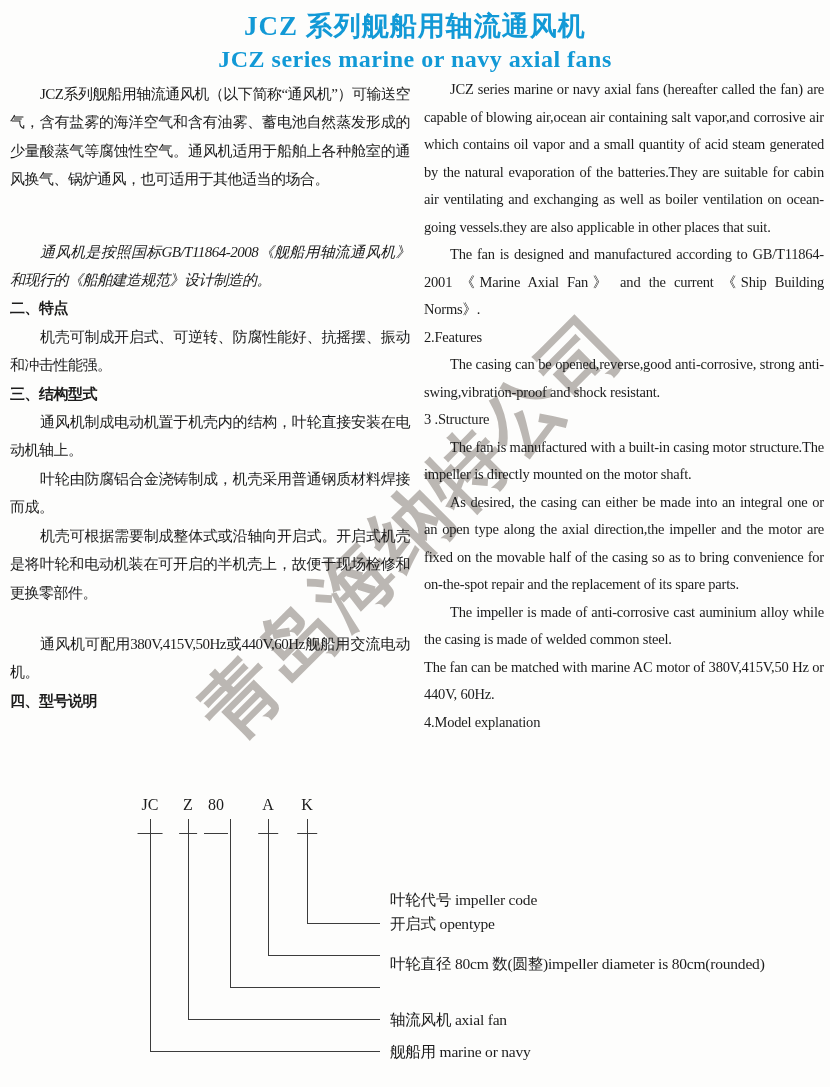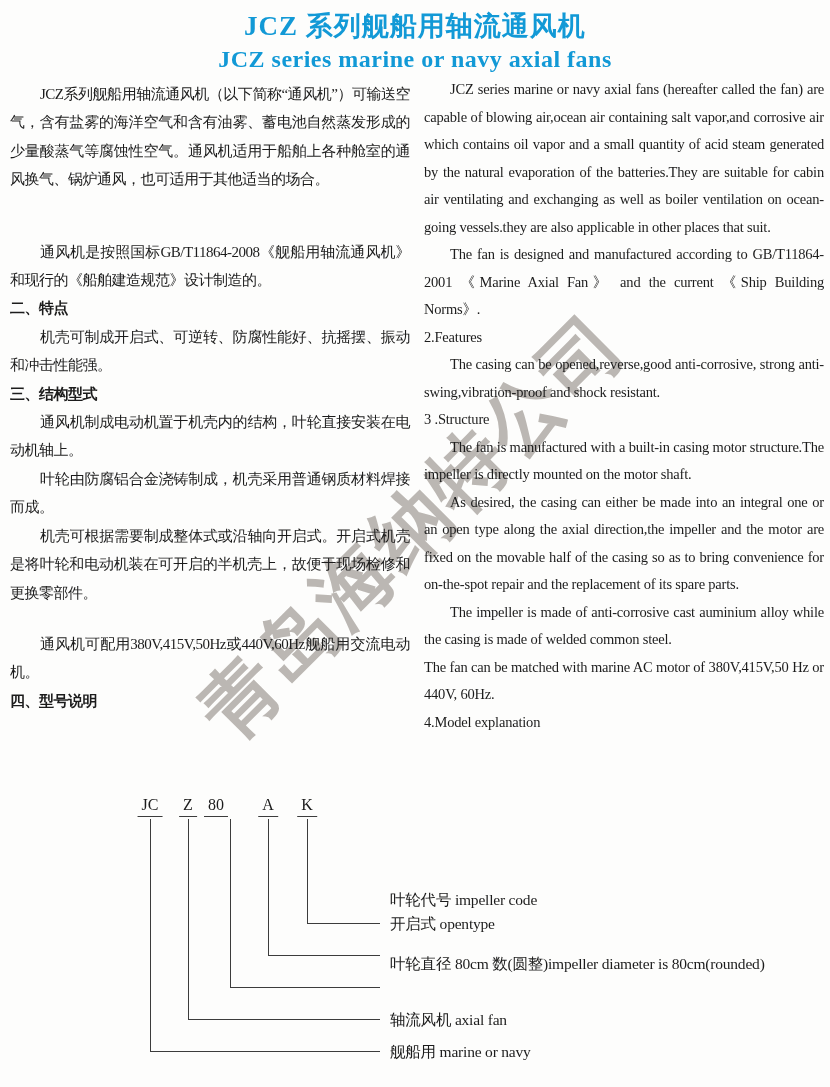--- a/index.html
+++ b/index.html
@@ -22,27 +22,27 @@
   .hdr .t2 { margin:2px 0 0 0; font-size:24px; font-weight:bold; letter-spacing:0.5px; color:var(--accent,#1299d6); }
   
   .col { position:absolute; z-index:2; text-align:justify; }
   .col p { margin:0; }
   .col-left  { left:10px;  top:80px; width:400px; font-size:15px;  line-height:28.4px; letter-spacing:-0.5px; }
   .col-right { left:424px; top:76px; width:400px; font-size:14.5px; line-height:27.5px; letter-spacing:-0.2px; }
   .col-left .h { font-weight:bold; }
   .col-left .para { text-indent:30px; }
   .col-right .para { text-indent:26px; }
   .col-right .noindent { text-indent:0; }
-  .gap-lg { margin-top:44px !important; }
+  .gap-lg { margin-top:44px !important;font-style:italic; }
   .gap-sm { margin-top:23px !important; }
   
   .diagram { position:absolute; left:0; top:0; width:830px; height:1087px; z-index:2; }
   .code {
     position:absolute; top:796px; transform:translateX(-50%);
-    font-size:16px; padding:0 4px 2px; border-bottom:1.6px solid #3c3c3c;
+    font-size:16px; padding:0 4px 19px; border-bottom:1.6px solid #3c3c3c;
   }
   .vline { position:absolute; width:1.4px; background:#3c3c3c; }
   .hline { position:absolute; height:1.4px; background:#3c3c3c; }
   .dlabel {
     position:absolute; left:390px; transform:translateY(-50%);
     font-size:15.5px; white-space:nowrap; letter-spacing:-0.2px;
   }
 </style>
 </head>
 <body>

